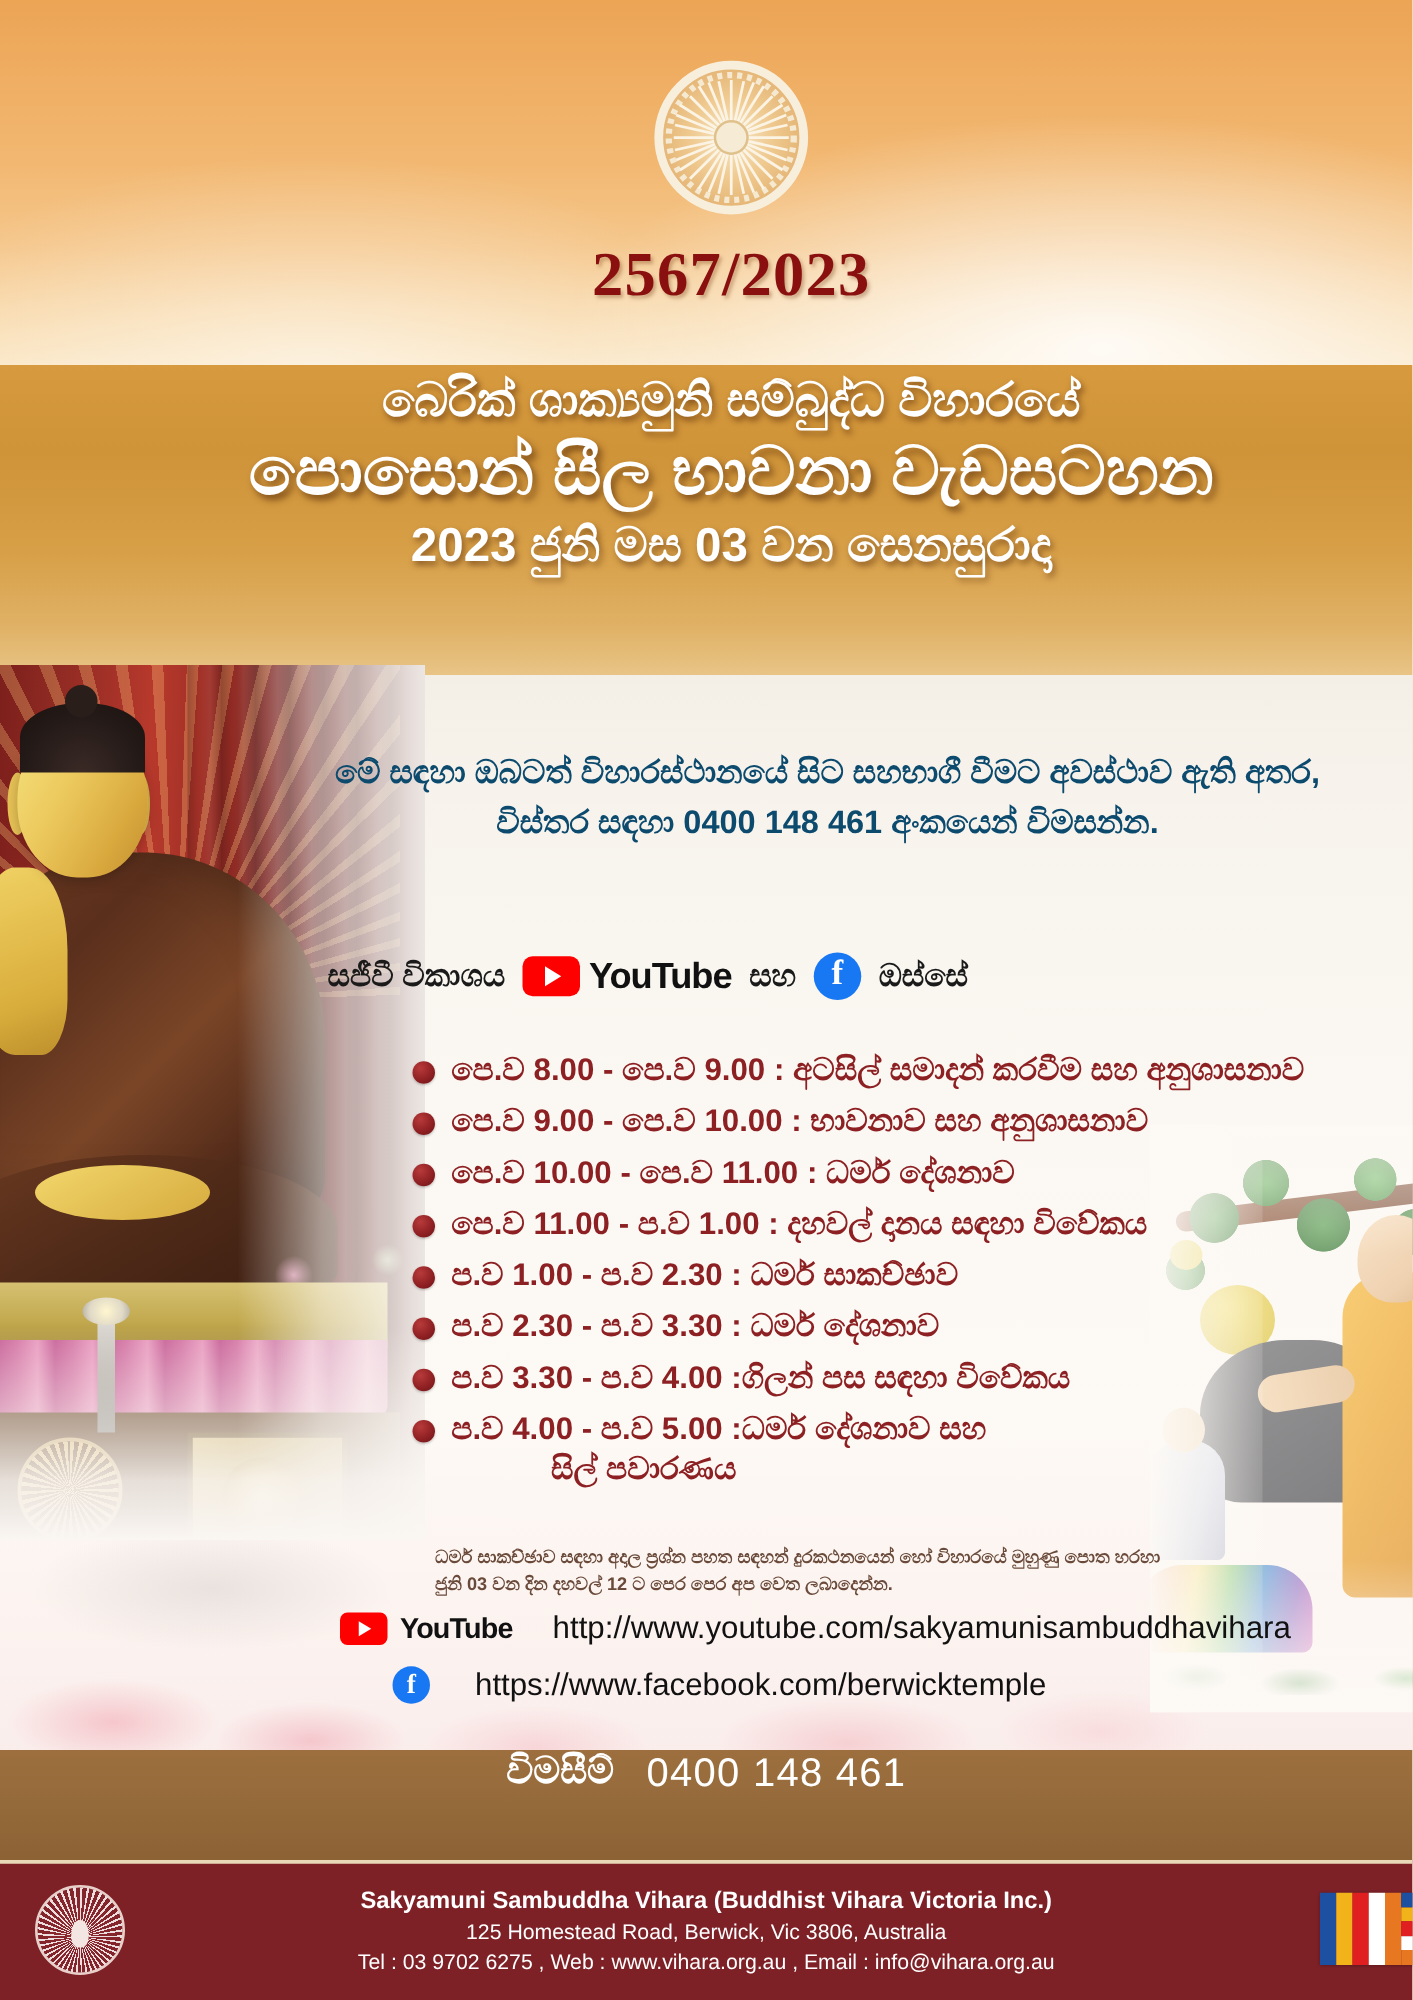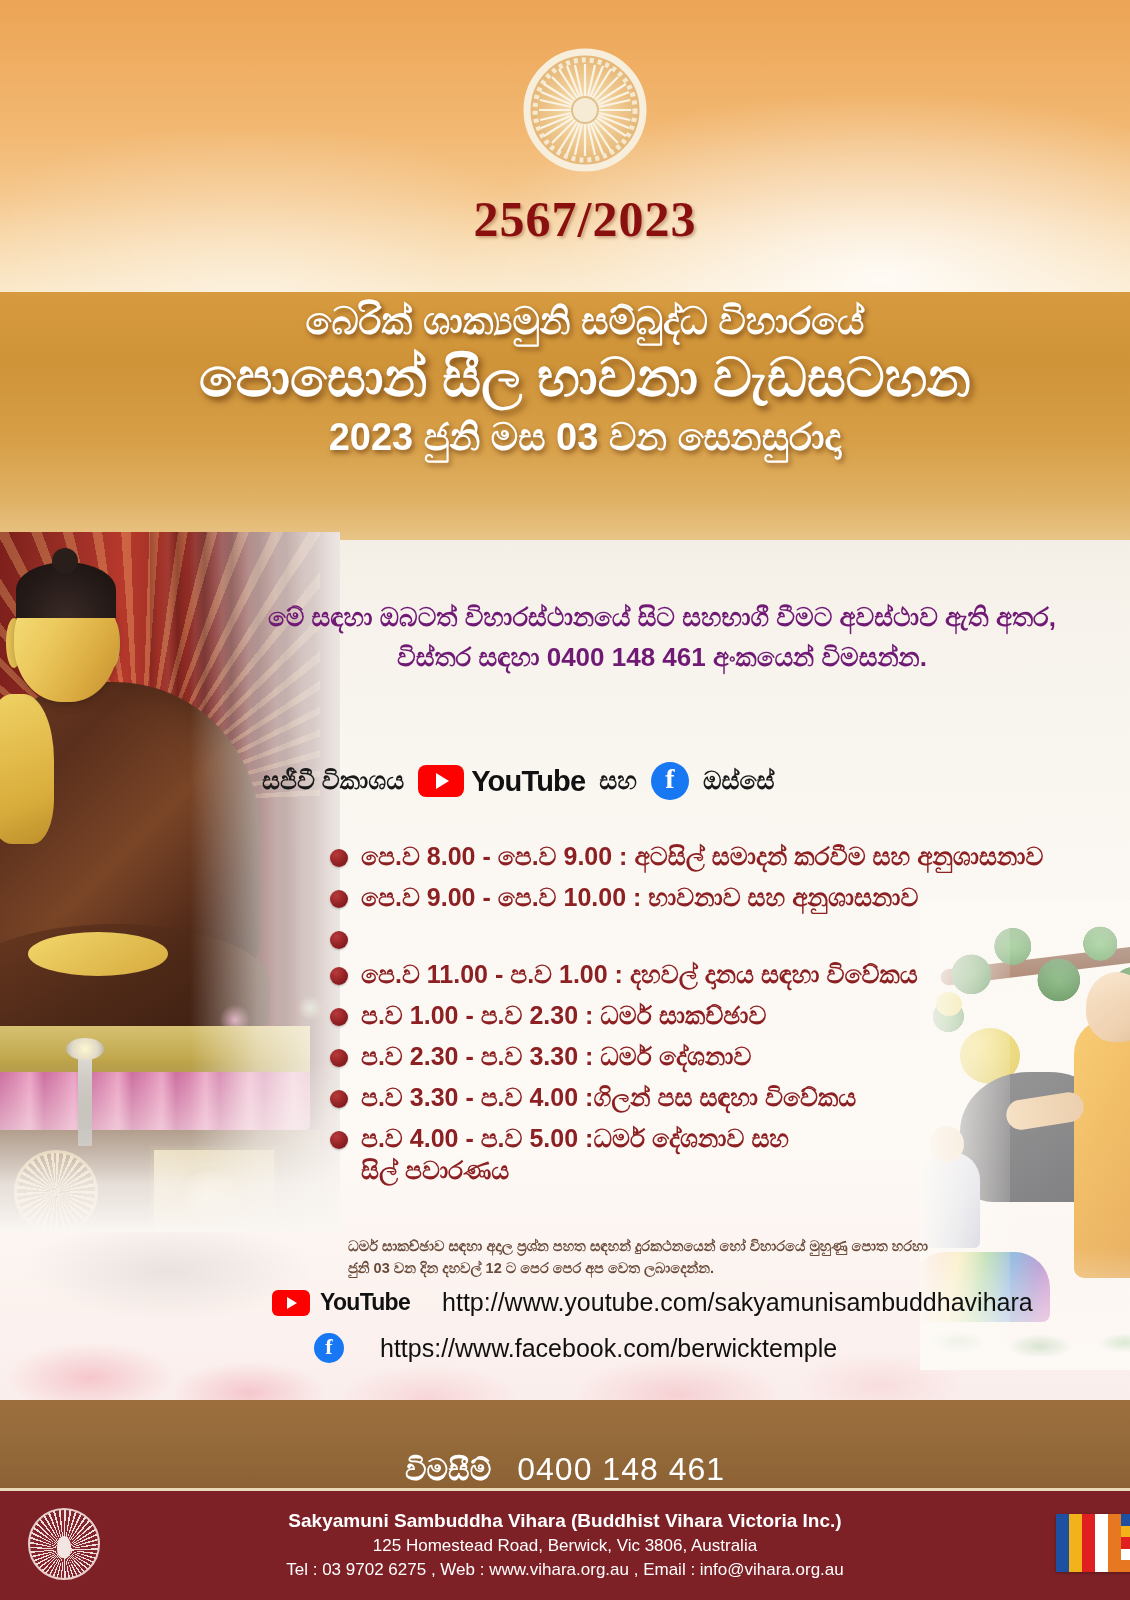--- a/index.html
+++ b/index.html
@@ -256,21 +256,21 @@
     font-family:"Liberation Sans", sans-serif;font-size:38px;font-weight:bold;color:#ffffff;
     text-shadow:2px 3px 5px rgba(90,45,10,.6);line-height:1.25;margin-top:4px;
   }
   .t-line4{
     font-family:"Liberation Sans", sans-serif;font-size:34px;font-weight:bold;color:#ffffff;
     text-shadow:2px 3px 5px rgba(90,45,10,.6);line-height:1.25;
   }
 
   .intro{
     position:absolute;left:262px;top:598px;width:800px;text-align:center;
-    font-size:26px;font-weight:bold;color:#701a75;line-height:1.52;
+    font-size:26px;font-weight:bold;color:#0c4a6e;line-height:1.52;
   }
 
   .live-row{
     position:absolute;left:262px;top:762px;width:790px;
     display:flex;align-items:center;justify-content:flex-start;gap:14px;
   }
   .live-text{font-size:25px;font-weight:bold;color:#1a1a1a;}
   .yt-badge{display:inline-flex;align-items:center;gap:7px;}
   .yt-mark{
     width:46px;height:32px;background:#ff0000;border-radius:8px;
@@ -292,21 +292,21 @@
     display:flex;align-items:flex-start;gap:13px;margin-bottom:9px;
   }
   .bullet{
     width:18px;height:18px;border-radius:50%;flex:0 0 18px;margin-top:9px;
     background:radial-gradient(circle at 35% 30%, #b83a3a 0%, #8d1f22 60%, #6d1418 100%);
     box-shadow:0 1px 2px rgba(0,0,0,.25);
   }
   .sched-txt{
     font-size:25px;font-weight:bold;color:#8d2022;line-height:1.28;
   }
-  .sched-txt .cont{display:block;text-align:left;padding-right:120px;}
+  .sched-txt .cont{display:block;text-align:center;padding-right:120px;}
 
   .footnote{
     position:absolute;left:348px;top:1236px;width:660px;
     font-size:14.5px;font-weight:bold;color:#6a4a3a;line-height:1.5;
   }
 
   .links{
     position:absolute;left:272px;top:1288px;width:800px;
   }
   .link-row{display:flex;align-items:center;gap:18px;margin-bottom:16px;}
@@ -321,21 +321,21 @@
     display:inline-flex;align-items:center;justify-content:center;
     color:#fff;font-family:"Liberation Serif", serif;font-weight:bold;font-size:22px;line-height:1;padding-bottom:3px;box-sizing:border-box;
   }
   .link-url{font-size:25px;color:#111;font-weight:normal;}
   .link-row.fb{padding-left:42px;}
   .link-row.yt .link-url{margin-left:14px;}
   .link-row.fb .link-url{margin-left:18px;text-align:center;}
 
   .phone-bar-inner{
     position:absolute;left:0;top:1400px;width:1130px;height:88px;
-    display:flex;align-items:flex-end;justify-content:center;gap:26px;
+    display:flex;align-items:flex-start;justify-content:center;gap:26px;
   }
   .phone-label{font-size:30px;font-weight:bold;color:#ffffff;}
   .phone-num{font-size:32px;color:#ffffff;letter-spacing:1px;}
 
   .footer-text{
     position:absolute;left:160px;top:1508px;width:810px;text-align:center;color:#ffffff;
   }
   .ft1{font-size:19px;font-weight:bold;line-height:1.35;}
   .ft2{font-size:17px;line-height:1.45;}
   .ft3{font-size:17px;line-height:1.45;}
@@ -474,20 +474,21 @@
     <div class="sched-item">
       <span class="bullet"></span>
       <span class="sched-txt"><span>පෙ.ව 8.00 - පෙ.ව 9.00 : අටසිල් සමාදන් කරවීම සහ අනුශාසනාව</span></span>
     </div>
     <div class="sched-item">
       <span class="bullet"></span>
       <span class="sched-txt"><span>පෙ.ව 9.00 - පෙ.ව 10.00 : භාවනාව සහ අනුශාසනාව</span></span>
     </div>
     <div class="sched-item">
       <span class="bullet"></span>
+      <span class="sched-txt"><span>පෙ.ව 10.00 - පෙ.ව 11.00 : ධර්ම දේශනාව</span></span>
     </div>
     <div class="sched-item">
       <span class="bullet"></span>
       <span class="sched-txt"><span>පෙ.ව 11.00 - ප.ව 1.00 : දහවල් දානය සඳහා විවේකය</span></span>
     </div>
     <div class="sched-item">
       <span class="bullet"></span>
       <span class="sched-txt"><span>ප.ව 1.00 - ප.ව 2.30 : ධර්ම සාකච්ඡාව</span></span>
     </div>
     <div class="sched-item">

